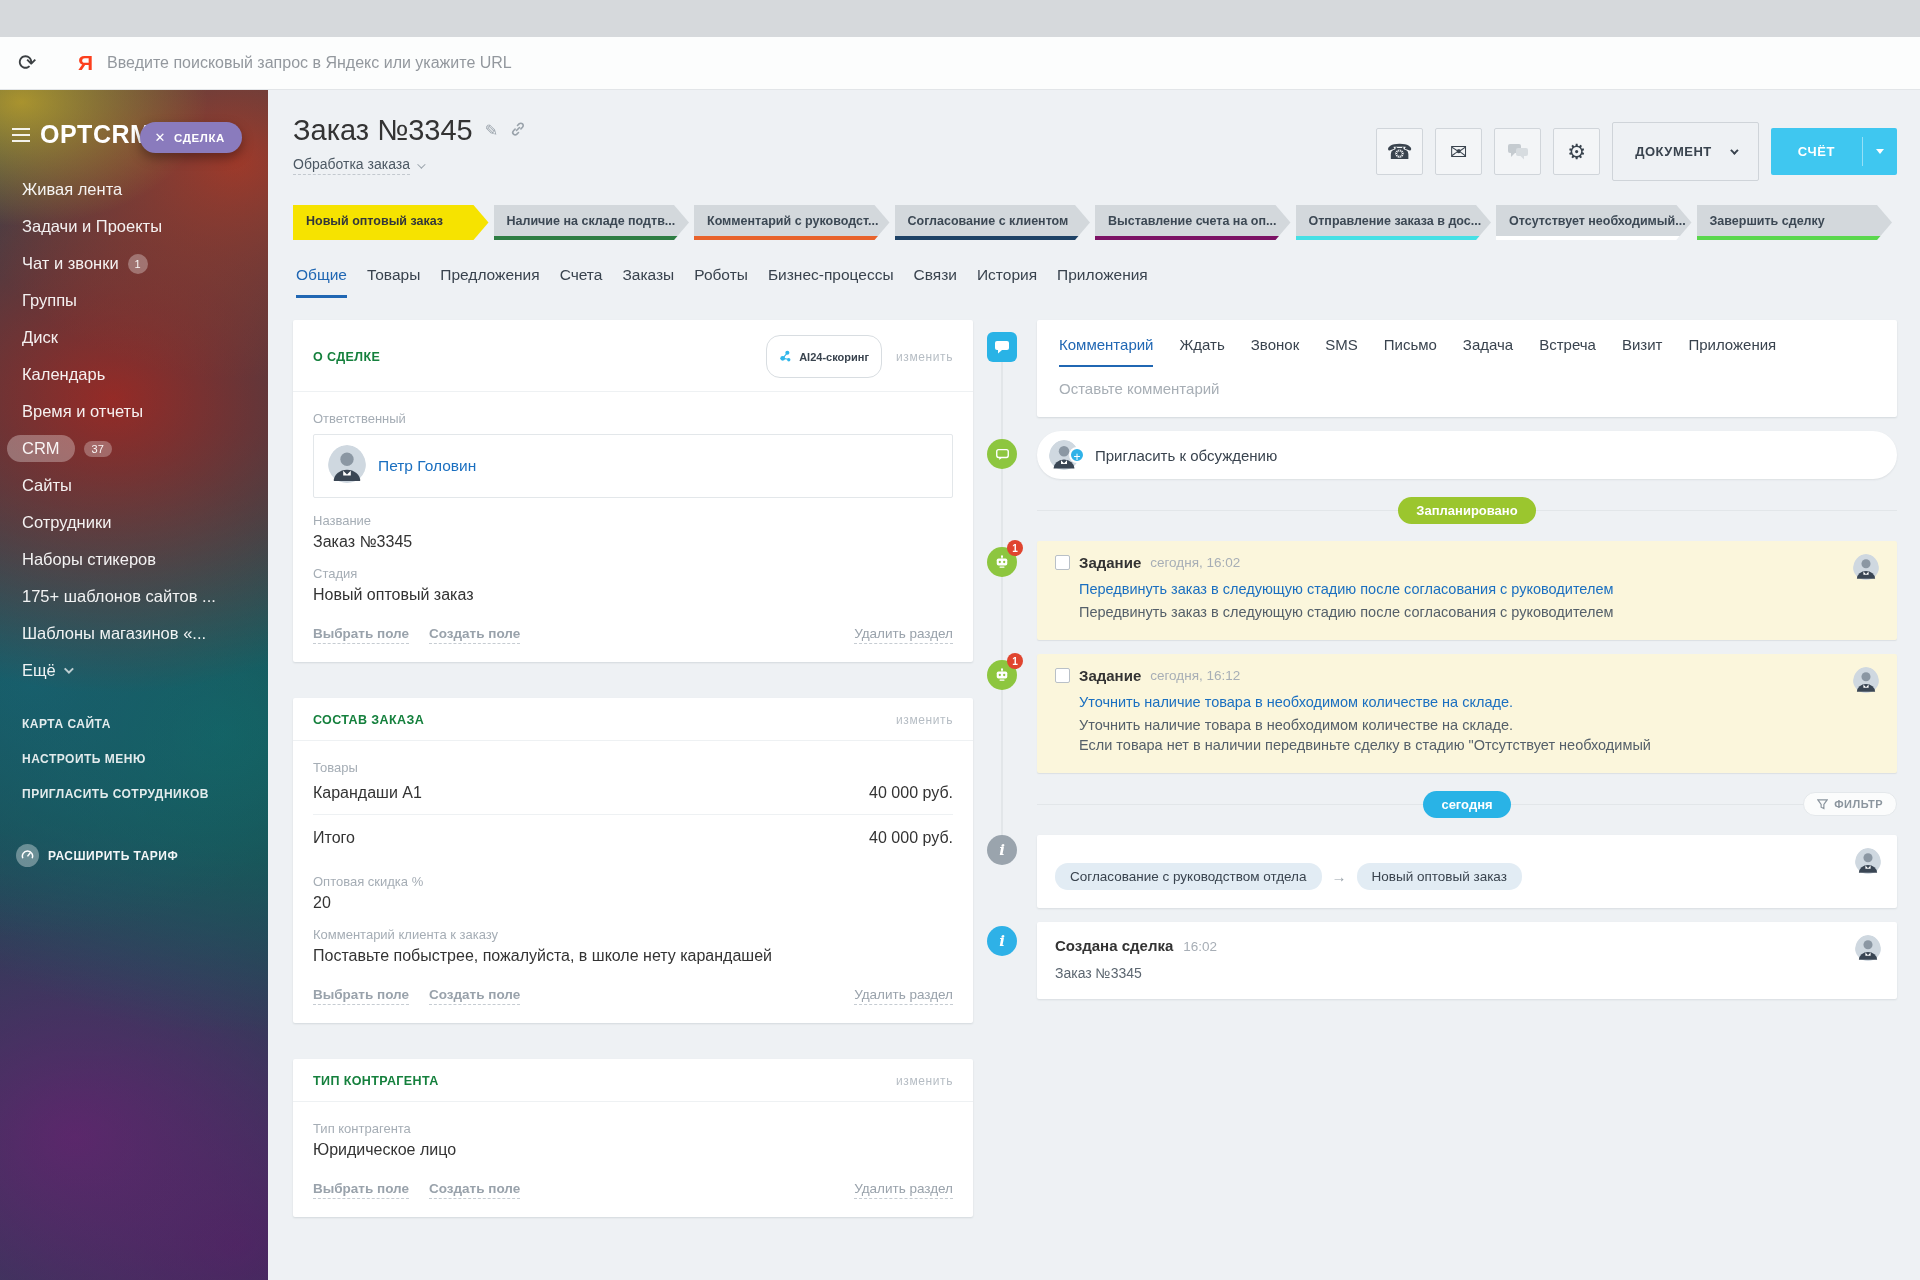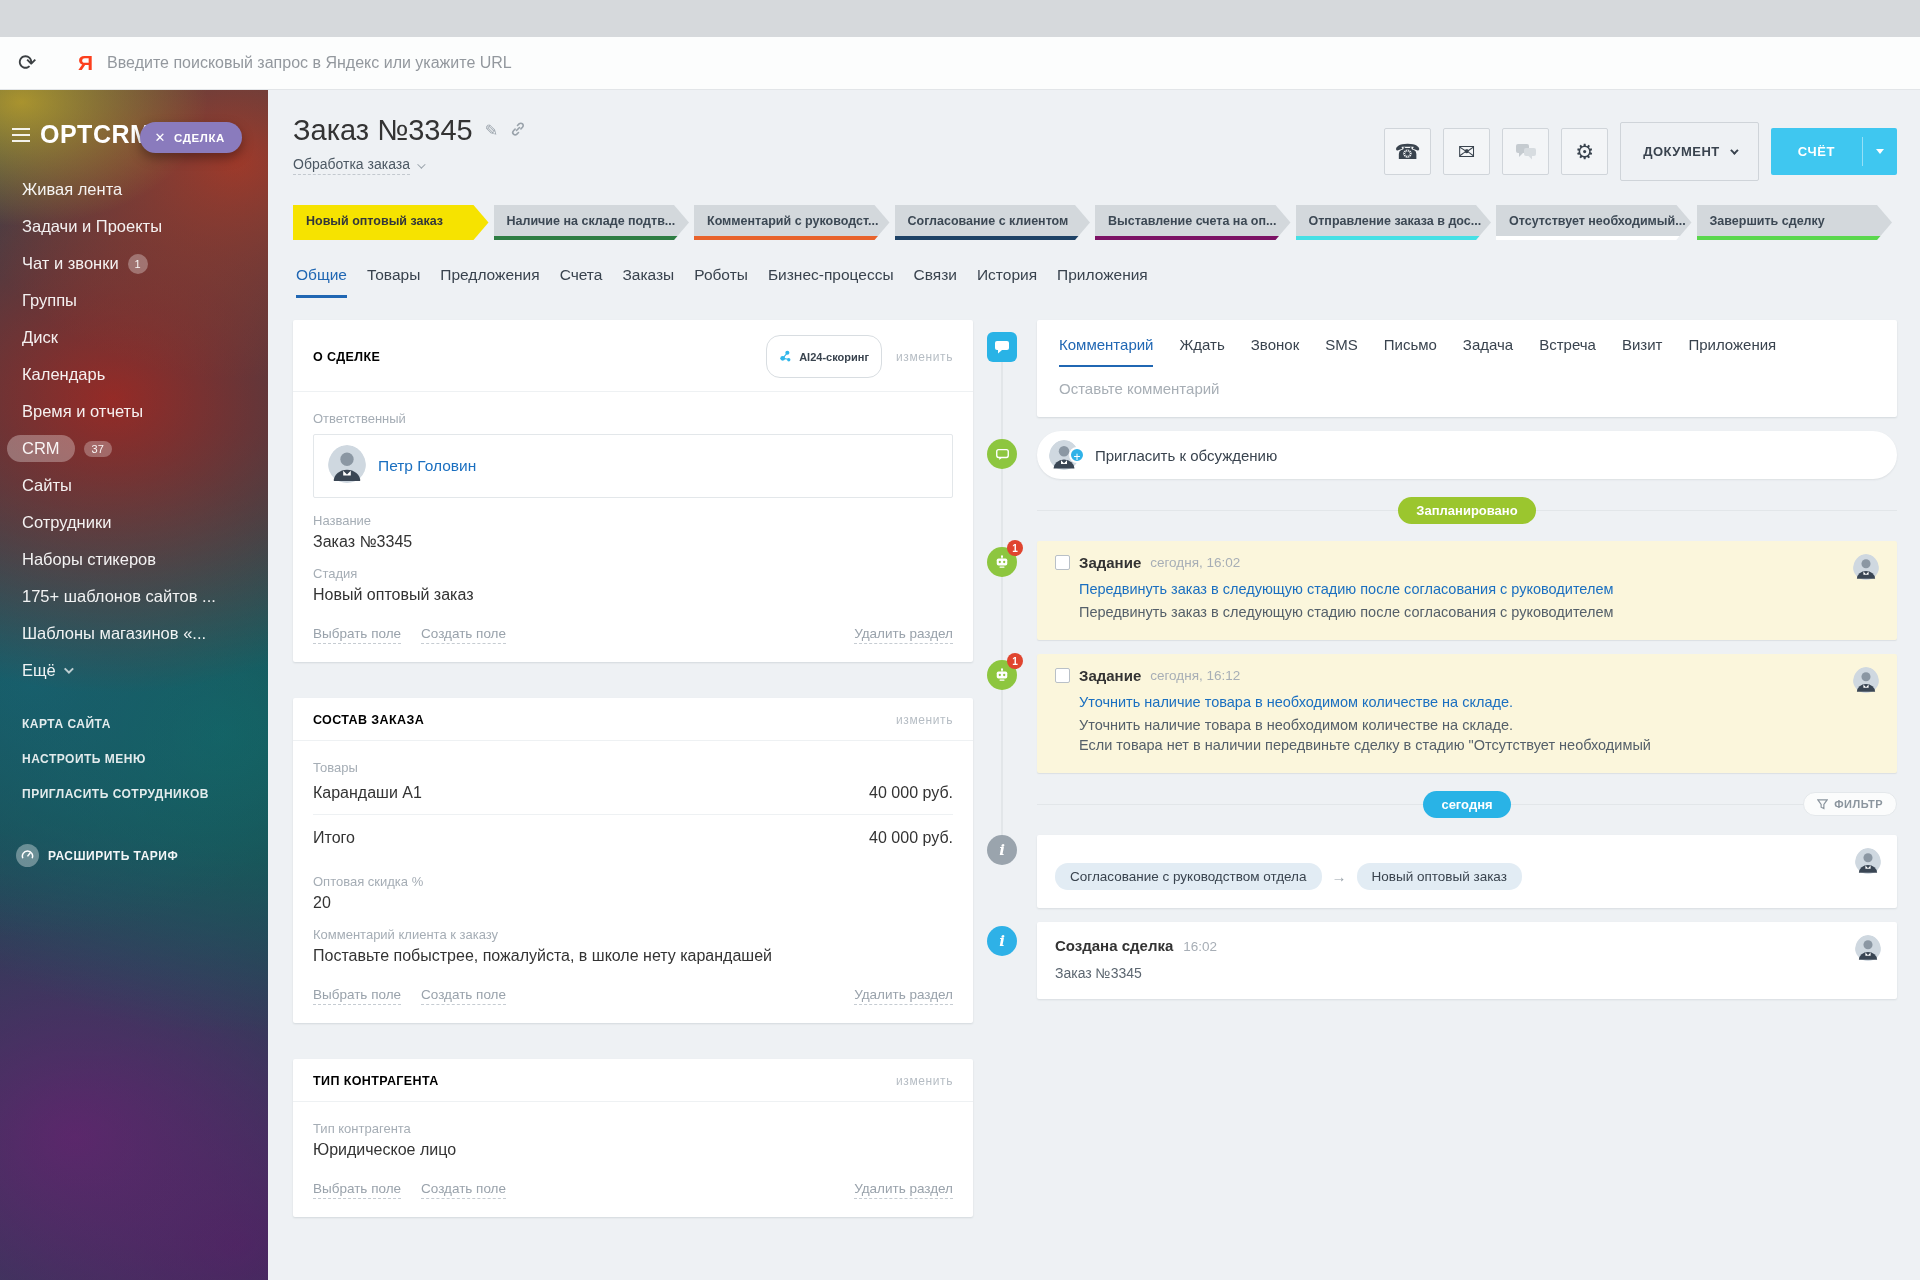--- a/index.html
+++ b/index.html
@@ -68,21 +68,21 @@
   .hdr-sub span { border-bottom:1px dashed #c3c9cf; padding-bottom:2px; cursor:pointer; }
   .caret-dn { width:6px; height:6px; border-right:1.5px solid #9aa3ab; border-bottom:1.5px solid #9aa3ab;
     transform:rotate(45deg) translateY(-2px); }
   .hdr-actions { display:flex; gap:12px; align-items:center; margin-top:8px; }
   .ib { width:47px; height:47px; border:1px solid #d0d5da; border-radius:2px; background:#f3f5f7;
     display:flex; align-items:center; justify-content:center; font-size:21px; color:#39434e;
     cursor:pointer; font-family:"DejaVu Sans", sans-serif; }
   .ib.muted svg { opacity:.45; }
   .btn-doc { height:59px; border:1px solid #cfd4d9; border-radius:2px; background:transparent;
     padding:0 22px; font-size:13px; font-weight:bold; letter-spacing:.5px; color:#39434e;
-    display:flex; align-items:center; gap:10px; cursor:pointer; }
+    display:flex; align-items:center; gap:18px; cursor:pointer; }
   .btn-invoice { height:47px; border-radius:2px; background:#3fc7f0; color:#fff; display:flex;
     align-items:stretch; cursor:pointer; overflow:hidden; }
   .btn-invoice .lbl { display:flex; align-items:center; padding:0 27px; font-size:13px;
     font-weight:bold; letter-spacing:.6px; }
   .btn-invoice .split { width:1px; background:rgba(255,255,255,.45); margin:9px 0; }
   .btn-invoice .dd { display:flex; align-items:center; padding:0 13px; }
   .caret-wh { width:0; height:0; border-left:4px solid transparent; border-right:4px solid transparent;
     border-top:5px solid #fff; }
   .caret-dk { width:6px; height:6px; border-right:2px solid #39434e; border-bottom:2px solid #39434e;
     transform:rotate(45deg) translateY(-2px); }
@@ -101,38 +101,38 @@
   .tab { font-size:15.5px; color:#39434e; padding-bottom:11px; cursor:pointer; white-space:nowrap; }
   .tab.active { color:#2067b3; border-bottom:3px solid #2067b3; }
 
   .cols { display:flex; margin-top:22px; align-items:flex-start; }
 
   
   .left-col { width:680px; flex-shrink:0; }
   .card { background:#fff; border-radius:2px; box-shadow:0 1px 2px rgba(60,70,80,.14); margin-bottom:36px; }
   .card-h { display:flex; align-items:center; justify-content:space-between;
     padding:15px 20px 13px; border-bottom:1px solid #eef1f3; }
-  .card-title { font-size:12.5px; font-weight:bold; letter-spacing:.4px; color:#000000; }
+  .card-title { font-size:12.5px; font-weight:bold; letter-spacing:.4px; color:#15803d; }
   .card-h-right { display:flex; align-items:center; gap:14px; }
   .edit-link { font-size:12px; color:#b6bdc4; letter-spacing:.6px; cursor:pointer; }
   .ai-pill { display:flex; align-items:center; gap:7px; border:1px solid #d8dde1; border-radius:14px;
     padding:14px 12px; font-size:11px; font-weight:bold; color:#39434e; cursor:pointer; background:#fff; }
   .card-b { padding:4px 20px 6px; }
   .fld { margin-top:15px; }
   .fld-label { font-size:13px; color:#a5adb5; }
   .fld-value { font-size:16px; color:#333; margin-top:5px; }
   .resp-box { margin-top:8px; border:1px solid #e3e7ea; border-radius:2px; padding:10px 14px;
     display:flex; align-items:center; gap:12px; }
   .resp-name { color:#1a6fc0; font-size:15.5px; cursor:pointer; }
   .avatar { display:inline-block; border-radius:50%; overflow:hidden; flex-shrink:0; }
   .amount-row { display:flex; align-items:baseline; gap:10px; margin-top:4px; }
   .amount-val { font-size:35px; color:#4d5a66; }
   .amount-cur { font-size:21px; color:#97a1aa; }
   .card-f { display:flex; justify-content:space-between; padding:16px 20px 18px; }
-  .card-f .lgroup { display:flex; gap:20px; }
+  .card-f .lgroup { display:flex; gap:20px;font-weight:bold; }
   .dashed-link { font-size:13.5px; color:#99a2ab; border-bottom:1px dashed #c6ccd2;
     padding-bottom:2px; cursor:pointer; }
   .prod-row { display:flex; justify-content:space-between; align-items:center; padding:9px 0 12px;
     border-bottom:1px solid #eef1f3; font-size:16px; color:#333; }
   .prod-row.total { border-bottom:none; padding-top:14px; }
 
   
   .right-col { flex:1; position:relative; padding-left:64px; min-width:0; }
   .right-col::before { content:''; position:absolute; left:28px; top:28px; bottom:150px;
     width:2px; background:#e2e6e9; }

